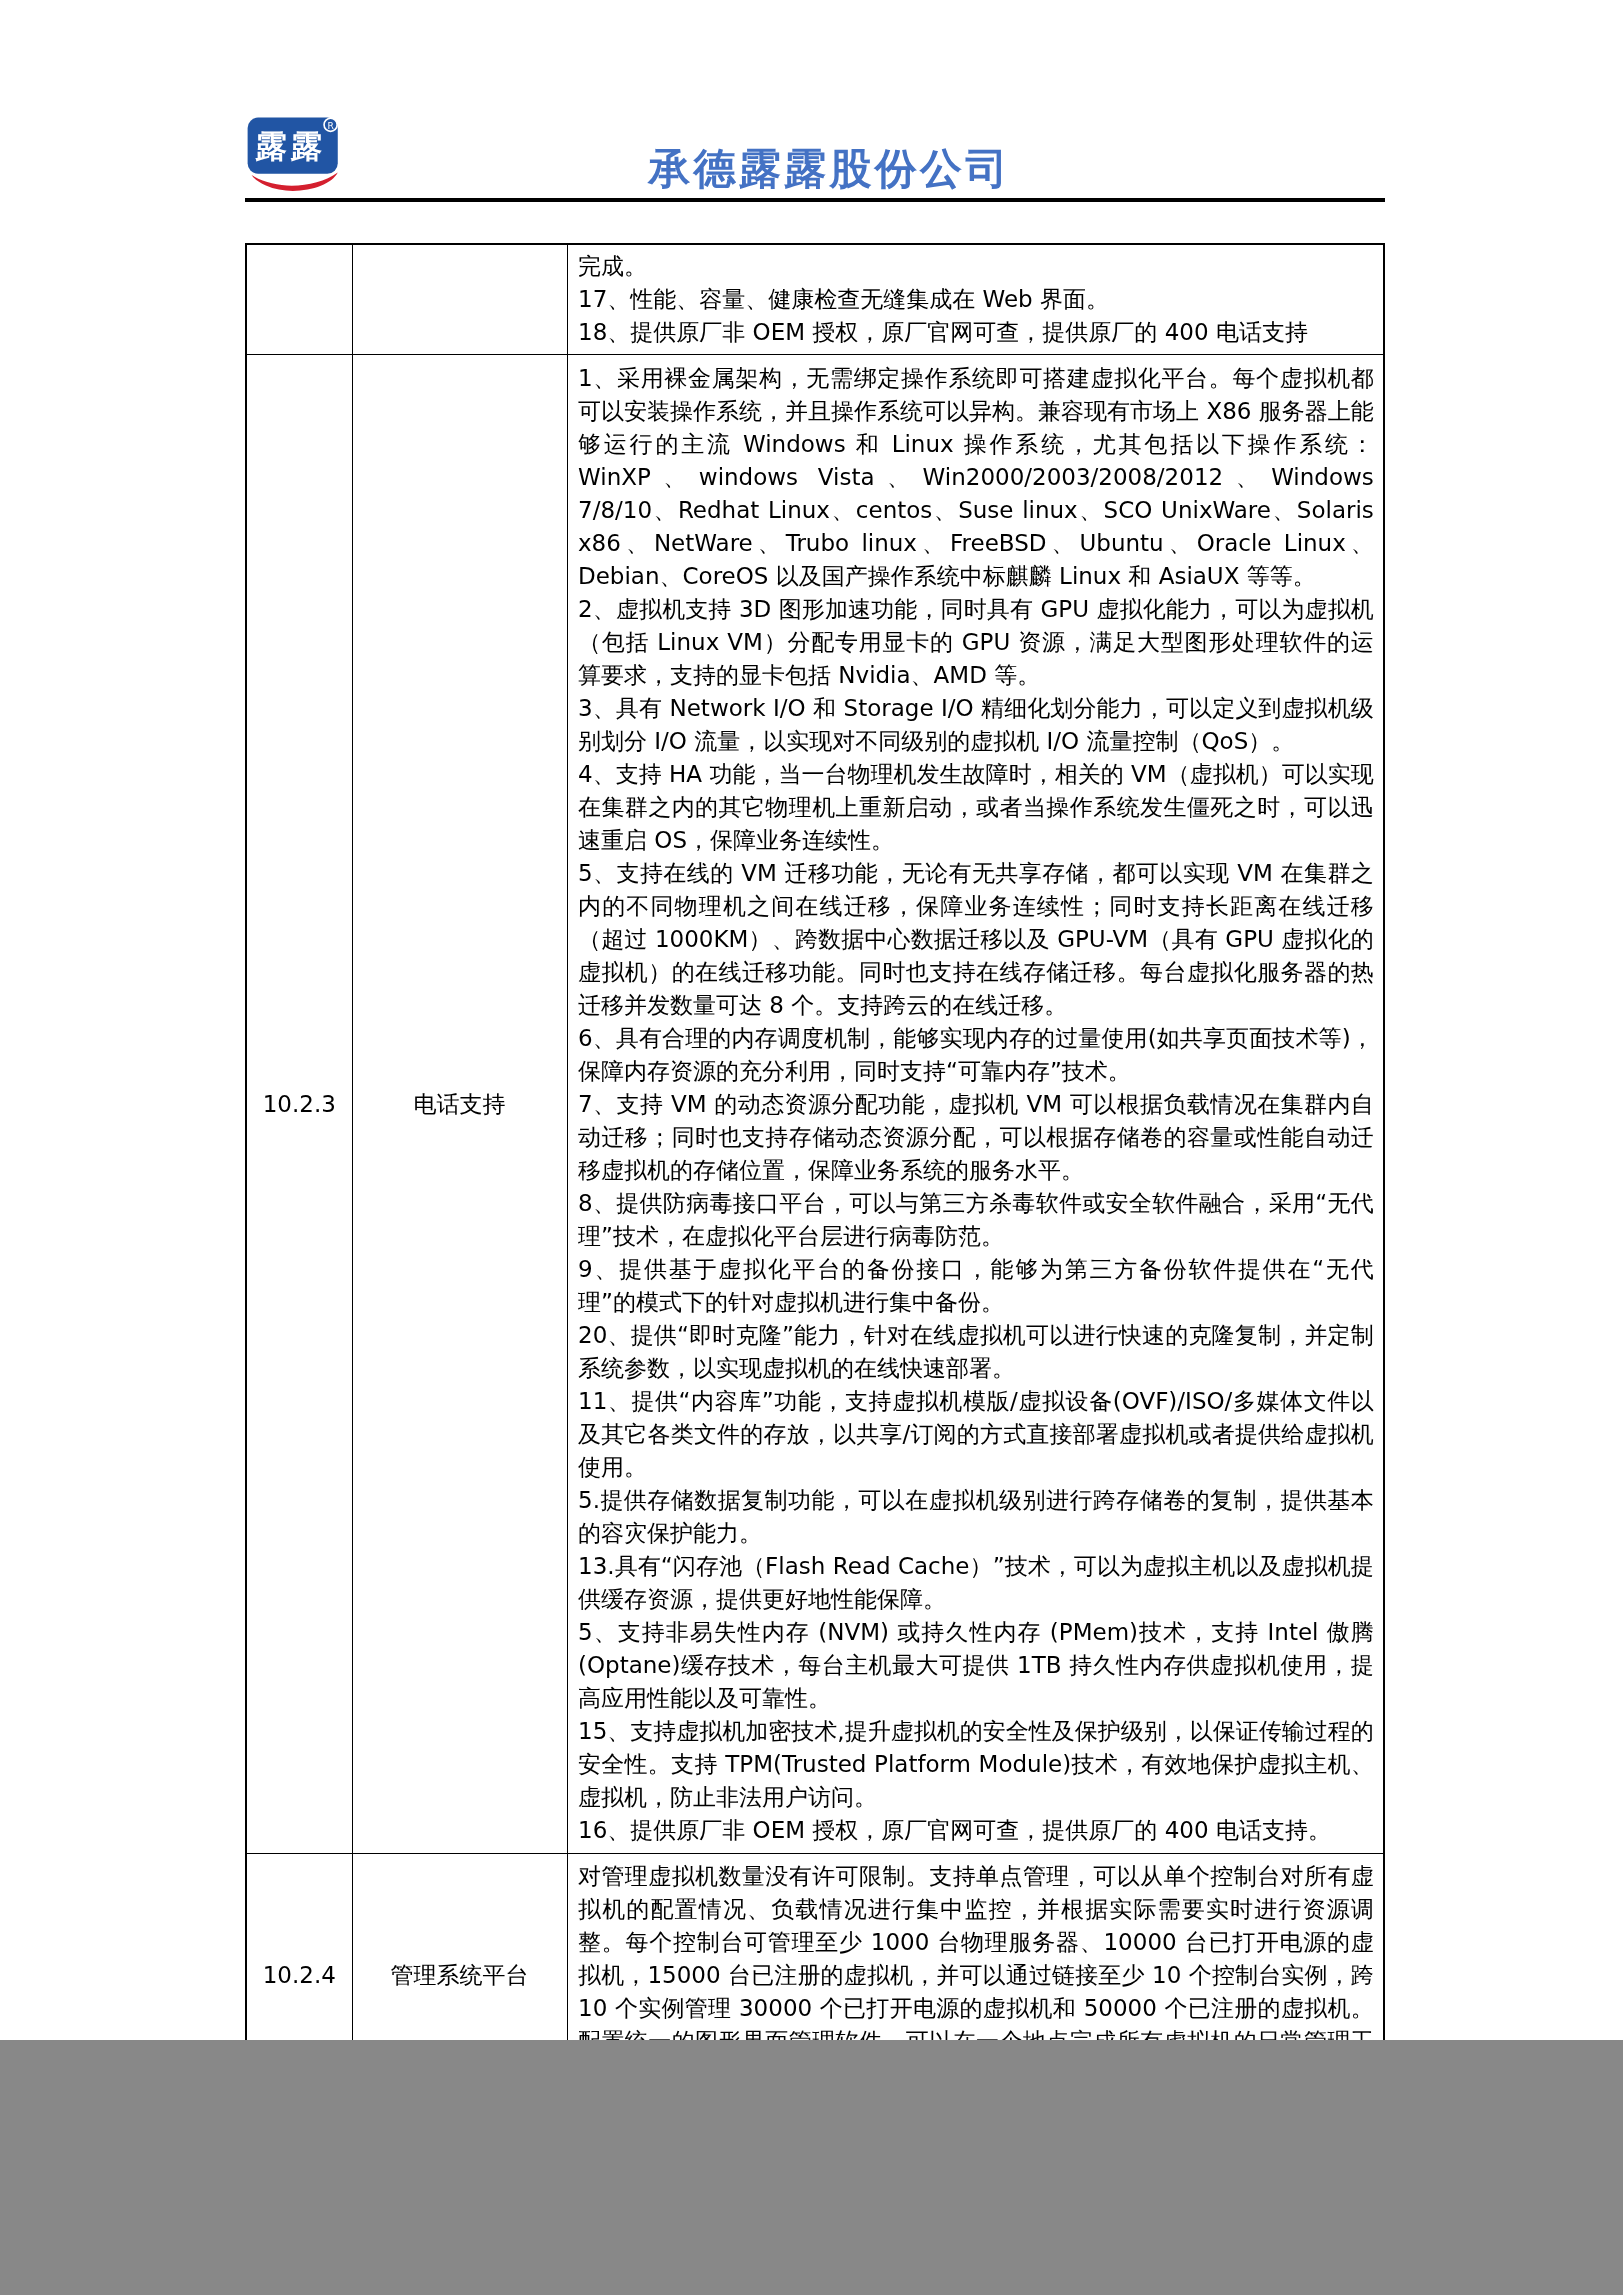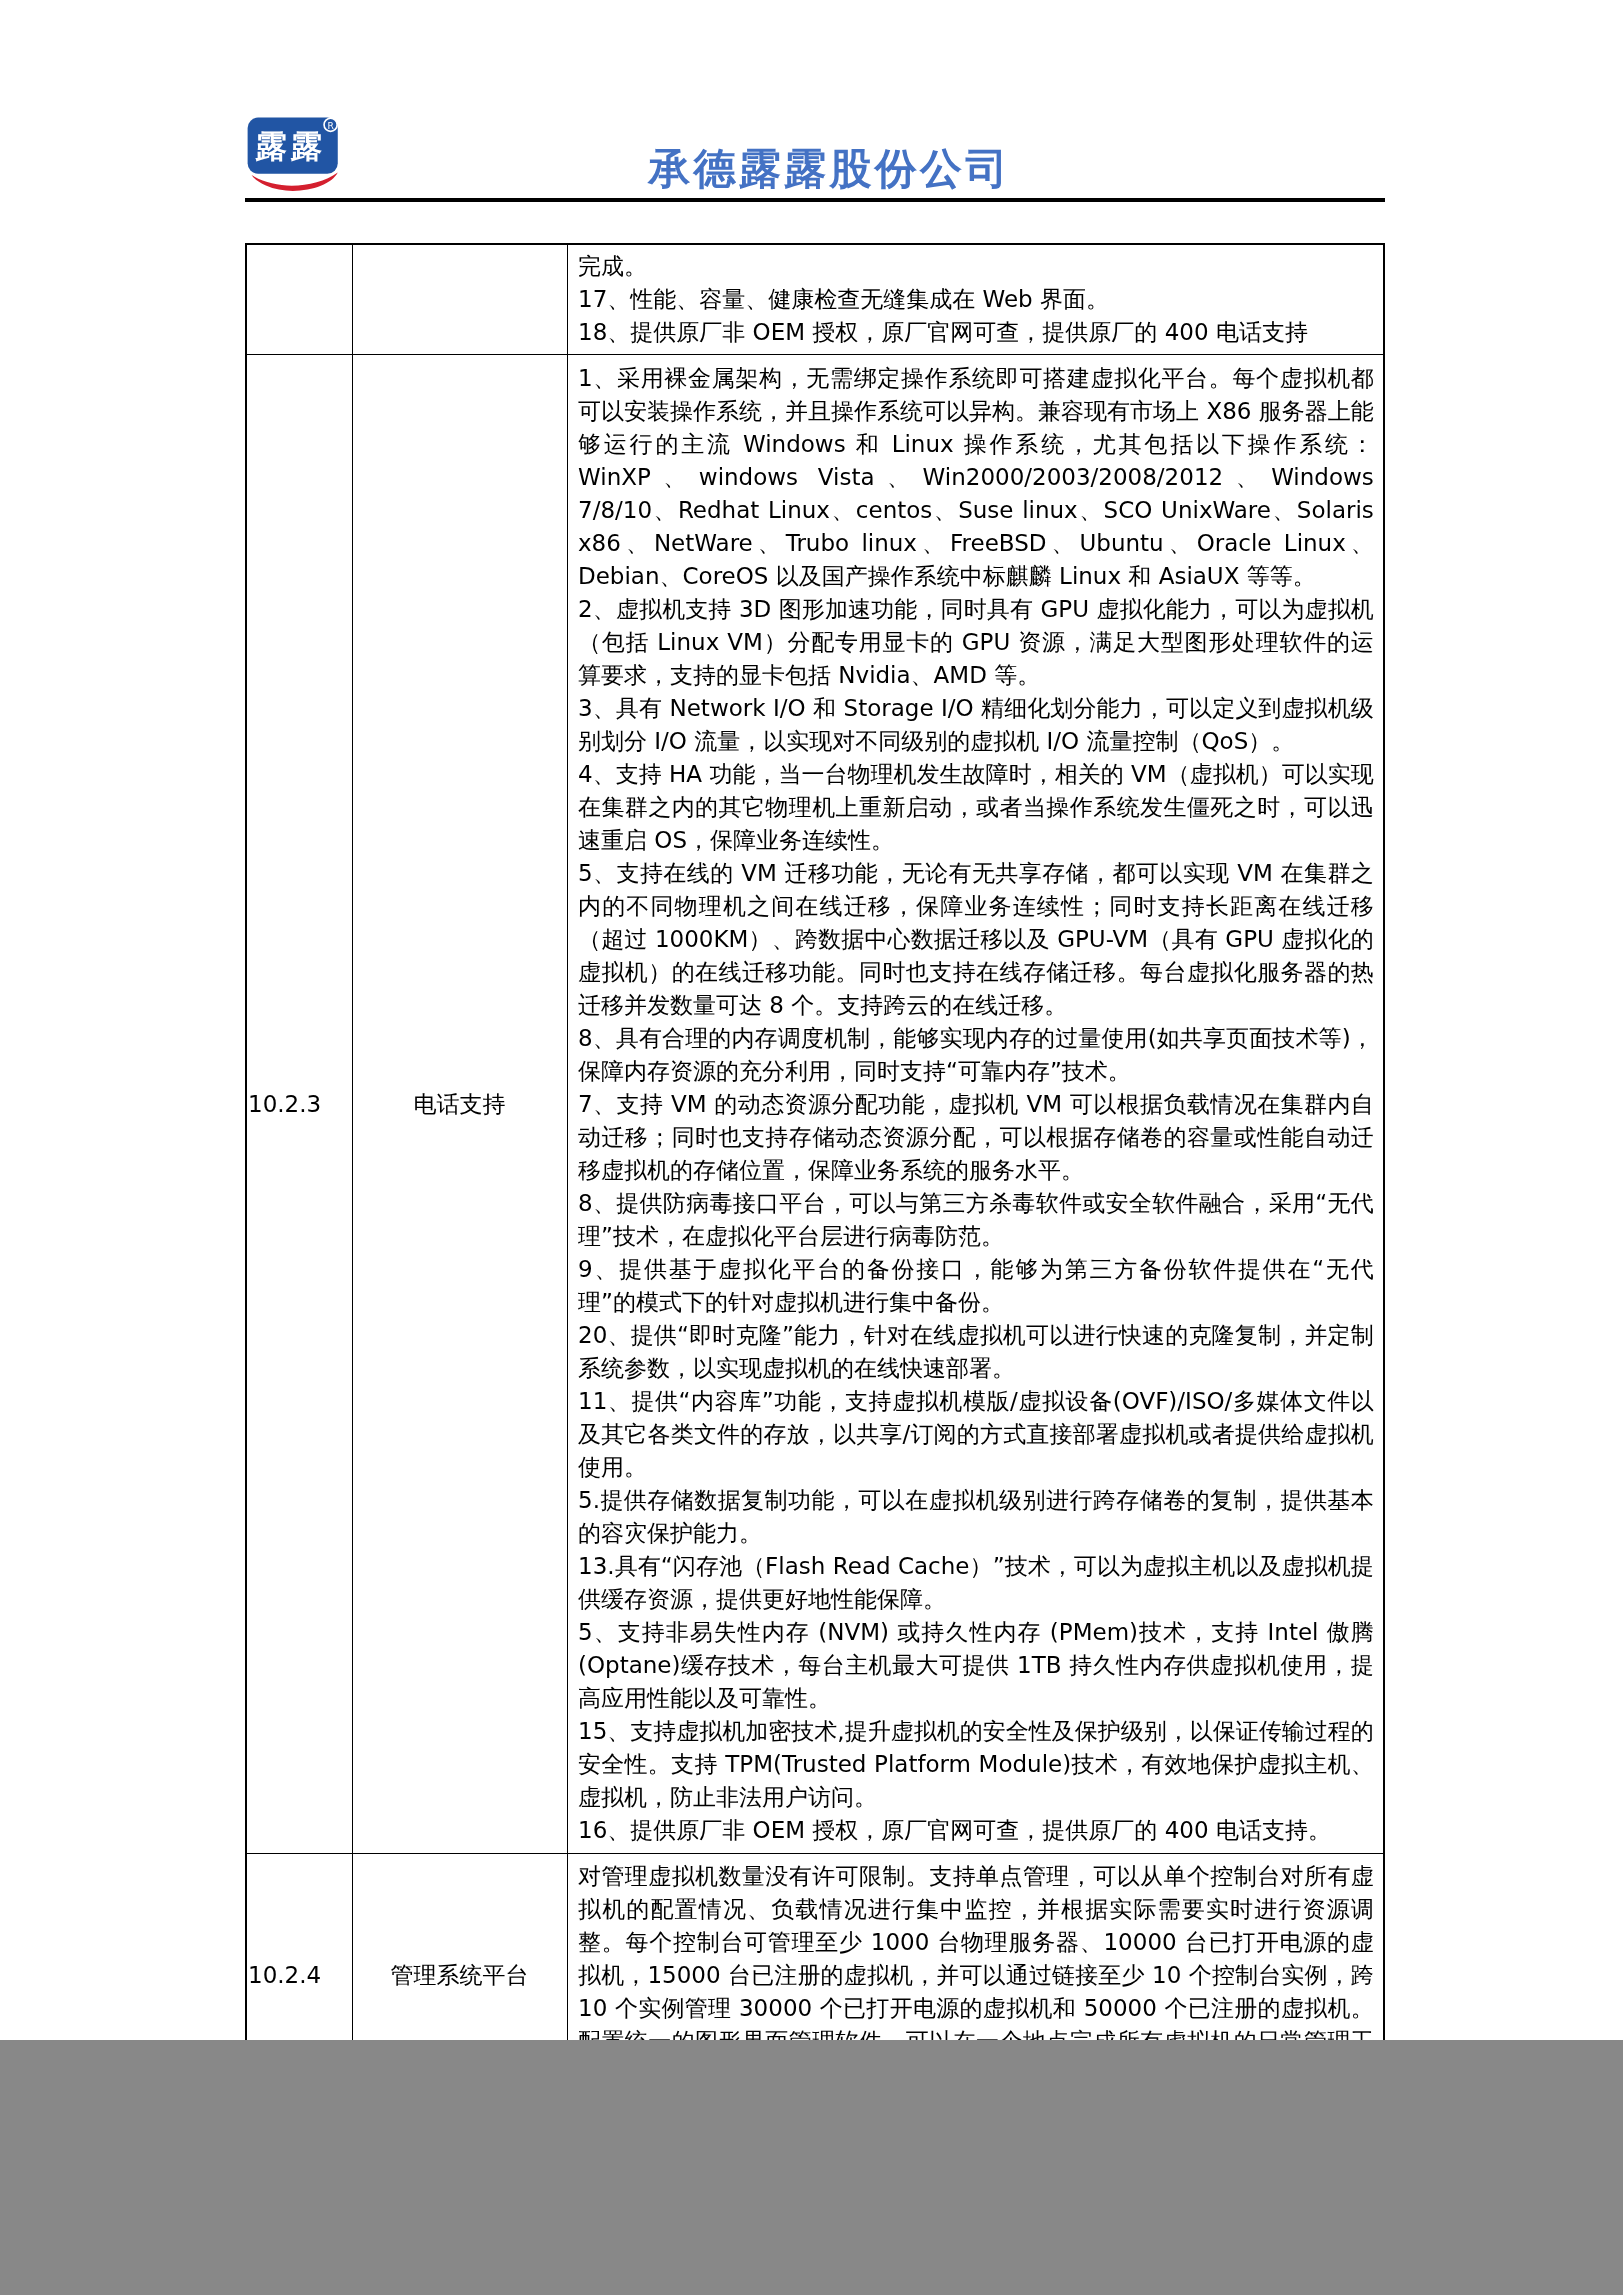--- a/index.html
+++ b/index.html
@@ -28,21 +28,21 @@
     position:absolute; left:245px; top:243px; width:1140px;
     border-collapse:collapse; table-layout:fixed;
     border:2px solid #000;
   }
   .spec-table td {
     border:1.3px solid #000;
     font-size:23px; line-height:33px;
     vertical-align:middle;
     overflow:hidden;
   }
-  .id-cell   { text-align:left; font-size:22px; }
+  .id-cell   { text-align:center; font-size:22px; }
   .cat-cell  { text-align:center; }
   .text-cell {
     vertical-align:top;
     padding:5.2px 9.2px 5.2px 10.5px;
     text-align:justify;
     border-radius:8px;
   }
   .text-cell p { margin:0; }
   
   .page-number {
@@ -85,21 +85,21 @@
       </tr>
       <tr style="height:1499px">
         <td class="id-cell">10.2.3</td>
         <td class="cat-cell">电话支持</td>
         <td class="text-cell">
             <p>1、采用裸金属架构，无需绑定操作系统即可搭建虚拟化平台。每个虚拟机都可以安装操作系统，并且操作系统可以异构。兼容现有市场上 X86 服务器上能够运行的主流 Windows 和 Linux 操作系统，尤其包括以下操作系统：WinXP、windows Vista、Win2000/2003/2008/2012、Windows 7/8/10、Redhat Linux、centos、Suse linux、SCO UnixWare、Solaris x86、NetWare、Trubo linux、FreeBSD、Ubuntu、Oracle Linux、Debian、CoreOS 以及国产操作系统中标麒麟 Linux 和 AsiaUX 等等。</p>
             <p>2、虚拟机支持 3D 图形加速功能，同时具有 GPU 虚拟化能力，可以为虚拟机（包括 Linux VM）分配专用显卡的 GPU 资源，满足大型图形处理软件的运算要求，支持的显卡包括 Nvidia、AMD 等。</p>
             <p>3、具有 Network I/O 和 Storage I/O 精细化划分能力，可以定义到虚拟机级别划分 I/O 流量，以实现对不同级别的虚拟机 I/O 流量控制（QoS）。</p>
             <p>4、支持 HA 功能，当一台物理机发生故障时，相关的 VM（虚拟机）可以实现在集群之内的其它物理机上重新启动，或者当操作系统发生僵死之时，可以迅速重启 OS，保障业务连续性。</p>
             <p>5、支持在线的 VM 迁移功能，无论有无共享存储，都可以实现 VM 在集群之内的不同物理机之间在线迁移，保障业务连续性；同时支持长距离在线迁移（超过 1000KM）、跨数据中心数据迁移以及 GPU-VM（具有 GPU 虚拟化的虚拟机）的在线迁移功能。同时也支持在线存储迁移。每台虚拟化服务器的热迁移并发数量可达 8 个。支持跨云的在线迁移。</p>
-            <p>8、具有合理的内存调度机制，能够实现内存的过量使用(如共享页面技术等)，保障内存资源的充分利用，同时支持“可靠内存”技术。</p>
+            <p>6、具有合理的内存调度机制，能够实现内存的过量使用(如共享页面技术等)，保障内存资源的充分利用，同时支持“可靠内存”技术。</p>
             <p>7、支持 VM 的动态资源分配功能，虚拟机 VM 可以根据负载情况在集群内自动迁移；同时也支持存储动态资源分配，可以根据存储卷的容量或性能自动迁移虚拟机的存储位置，保障业务系统的服务水平。</p>
             <p>8、提供防病毒接口平台，可以与第三方杀毒软件或安全软件融合，采用“无代理”技术，在虚拟化平台层进行病毒防范。</p>
             <p>9、提供基于虚拟化平台的备份接口，能够为第三方备份软件提供在“无代理”的模式下的针对虚拟机进行集中备份。</p>
             <p>20、提供“即时克隆”能力，针对在线虚拟机可以进行快速的克隆复制，并定制系统参数，以实现虚拟机的在线快速部署。</p>
             <p>11、提供“内容库”功能，支持虚拟机模版/虚拟设备(OVF)/ISO/多媒体文件以及其它各类文件的存放，以共享/订阅的方式直接部署虚拟机或者提供给虚拟机使用。</p>
             <p>5.提供存储数据复制功能，可以在虚拟机级别进行跨存储卷的复制，提供基本的容灾保护能力。</p>
             <p>13.具有“闪存池（Flash Read Cache）”技术，可以为虚拟主机以及虚拟机提供缓存资源，提供更好地性能保障。</p>
             <p>5、支持非易失性内存 (NVM) 或持久性内存 (PMem)技术，支持 Intel 傲腾(Optane)缓存技术，每台主机最大可提供 1TB 持久性内存供虚拟机使用，提高应用性能以及可靠性。</p>
             <p>15、支持虚拟机加密技术,提升虚拟机的安全性及保护级别，以保证传输过程的安全性。支持 TPM(Trusted Platform Module)技术，有效地保护虚拟主机、虚拟机，防止非法用户访问。</p>
             <p>16、提供原厂非 OEM 授权，原厂官网可查，提供原厂的 400 电话支持。</p>

